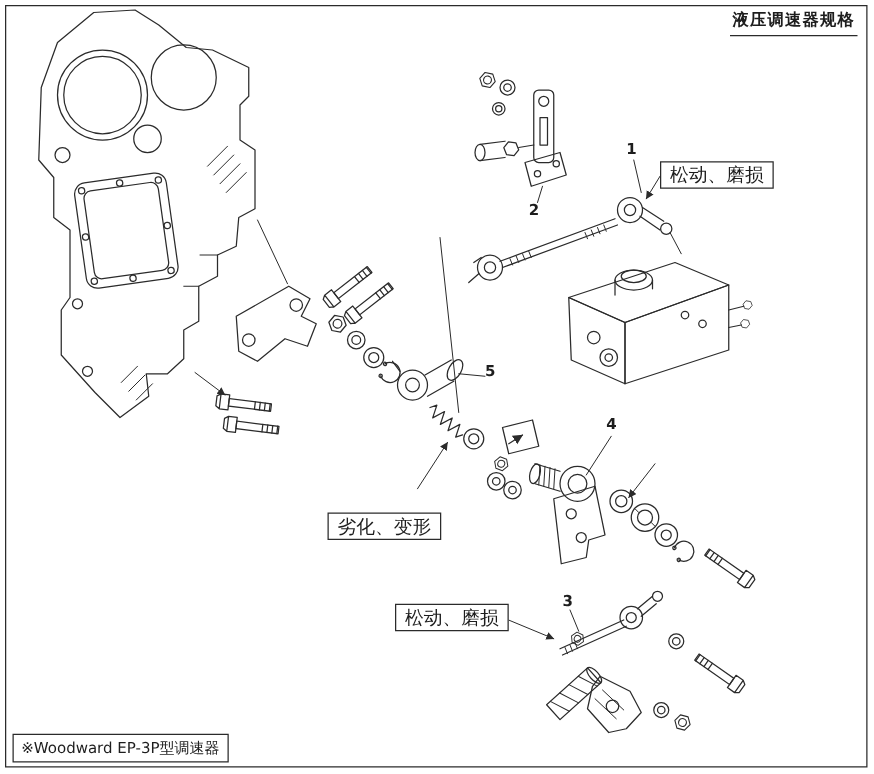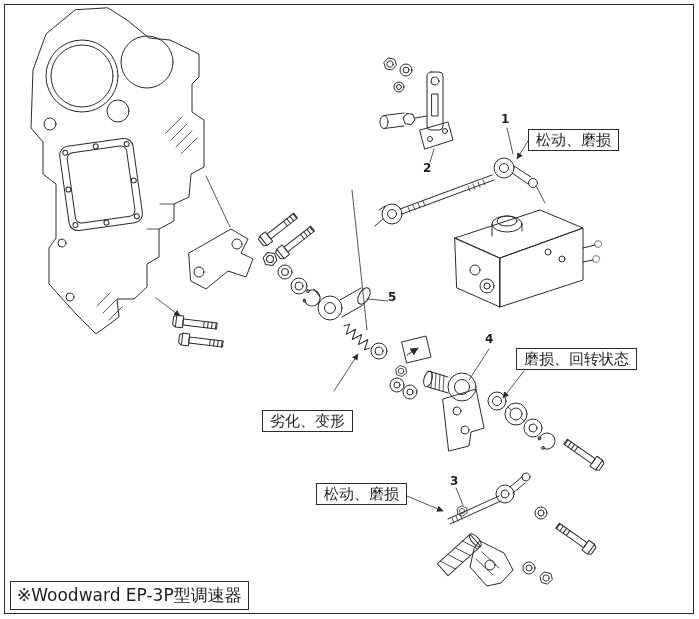--- a/index.html
+++ b/index.html
@@ -20,21 +20,21 @@
     letter-spacing:1px; border-bottom:1px solid #2b2b2b; padding:0 2px 3px 2px;
     white-space:nowrap;
   }
   .callout {
     position:absolute; border:1px solid #2b2b2b; background:#ffffff;
     font-size:15px; line-height:16px; padding:2px 7px; white-space:nowrap;
   }
   .partnum { position:absolute; font-size:12px; font-weight:bold; }
   .footnote {
     position:absolute; left:10px; bottom:9px; border:1px solid #2b2b2b;
-    background:#ffffff; font-size:17px; padding:2px 6px; white-space:nowrap;
+    background:#ffffff; font-size:12px; padding:2px 6px; white-space:nowrap;
   }
 </style>
 </head>
 <body>
 
 <div class="canvas">
 
   <div class="page-border"></div>
 
   <svg class="drawing" width="699" height="619" viewBox="0 0 699 619" xmlns="http://www.w3.org/2000/svg">
@@ -279,27 +279,27 @@
       <line x1="388" y1="301" x2="367" y2="299"></line>
       <line x1="334" y1="391" x2="358" y2="354" marker-end="url(#arr)"></line>
       <line x1="489" y1="349" x2="469" y2="380"></line>
       <line x1="524" y1="371" x2="503" y2="398" marker-end="url(#arr)"></line>
       <line x1="456" y1="488" x2="463" y2="505"></line>
       <line x1="402" y1="494" x2="443" y2="511" marker-end="url(#arr)"></line>
       <line x1="156" y1="298" x2="180" y2="316" marker-end="url(#arr)"></line>
     </g>
   </svg>
 
+  <div class="page-title">液压调速器规格</div>
 
   <div class="partnum" style="left:501px; top:112px;">1</div>
   <div class="partnum" style="left:423px; top:161px;">2</div>
   <div class="partnum" style="left:450px; top:474px;">3</div>
   <div class="partnum" style="left:485px; top:332px;">4</div>
   <div class="partnum" style="left:388px; top:290px;">5</div>
 
   <div class="callout" style="left:528px; top:129px;">松动、磨损</div>
-  <div class="callout" style="left:516px; top:348px;">磨损、回转状态</div>
   <div class="callout" style="left:262px; top:410px;">劣化、变形</div>
   <div class="callout" style="left:316px; top:483px;">松动、磨损</div>
 
   <div class="footnote">※Woodward EP-3P型调速器</div>
 
 </div>
 
 </body></html>

